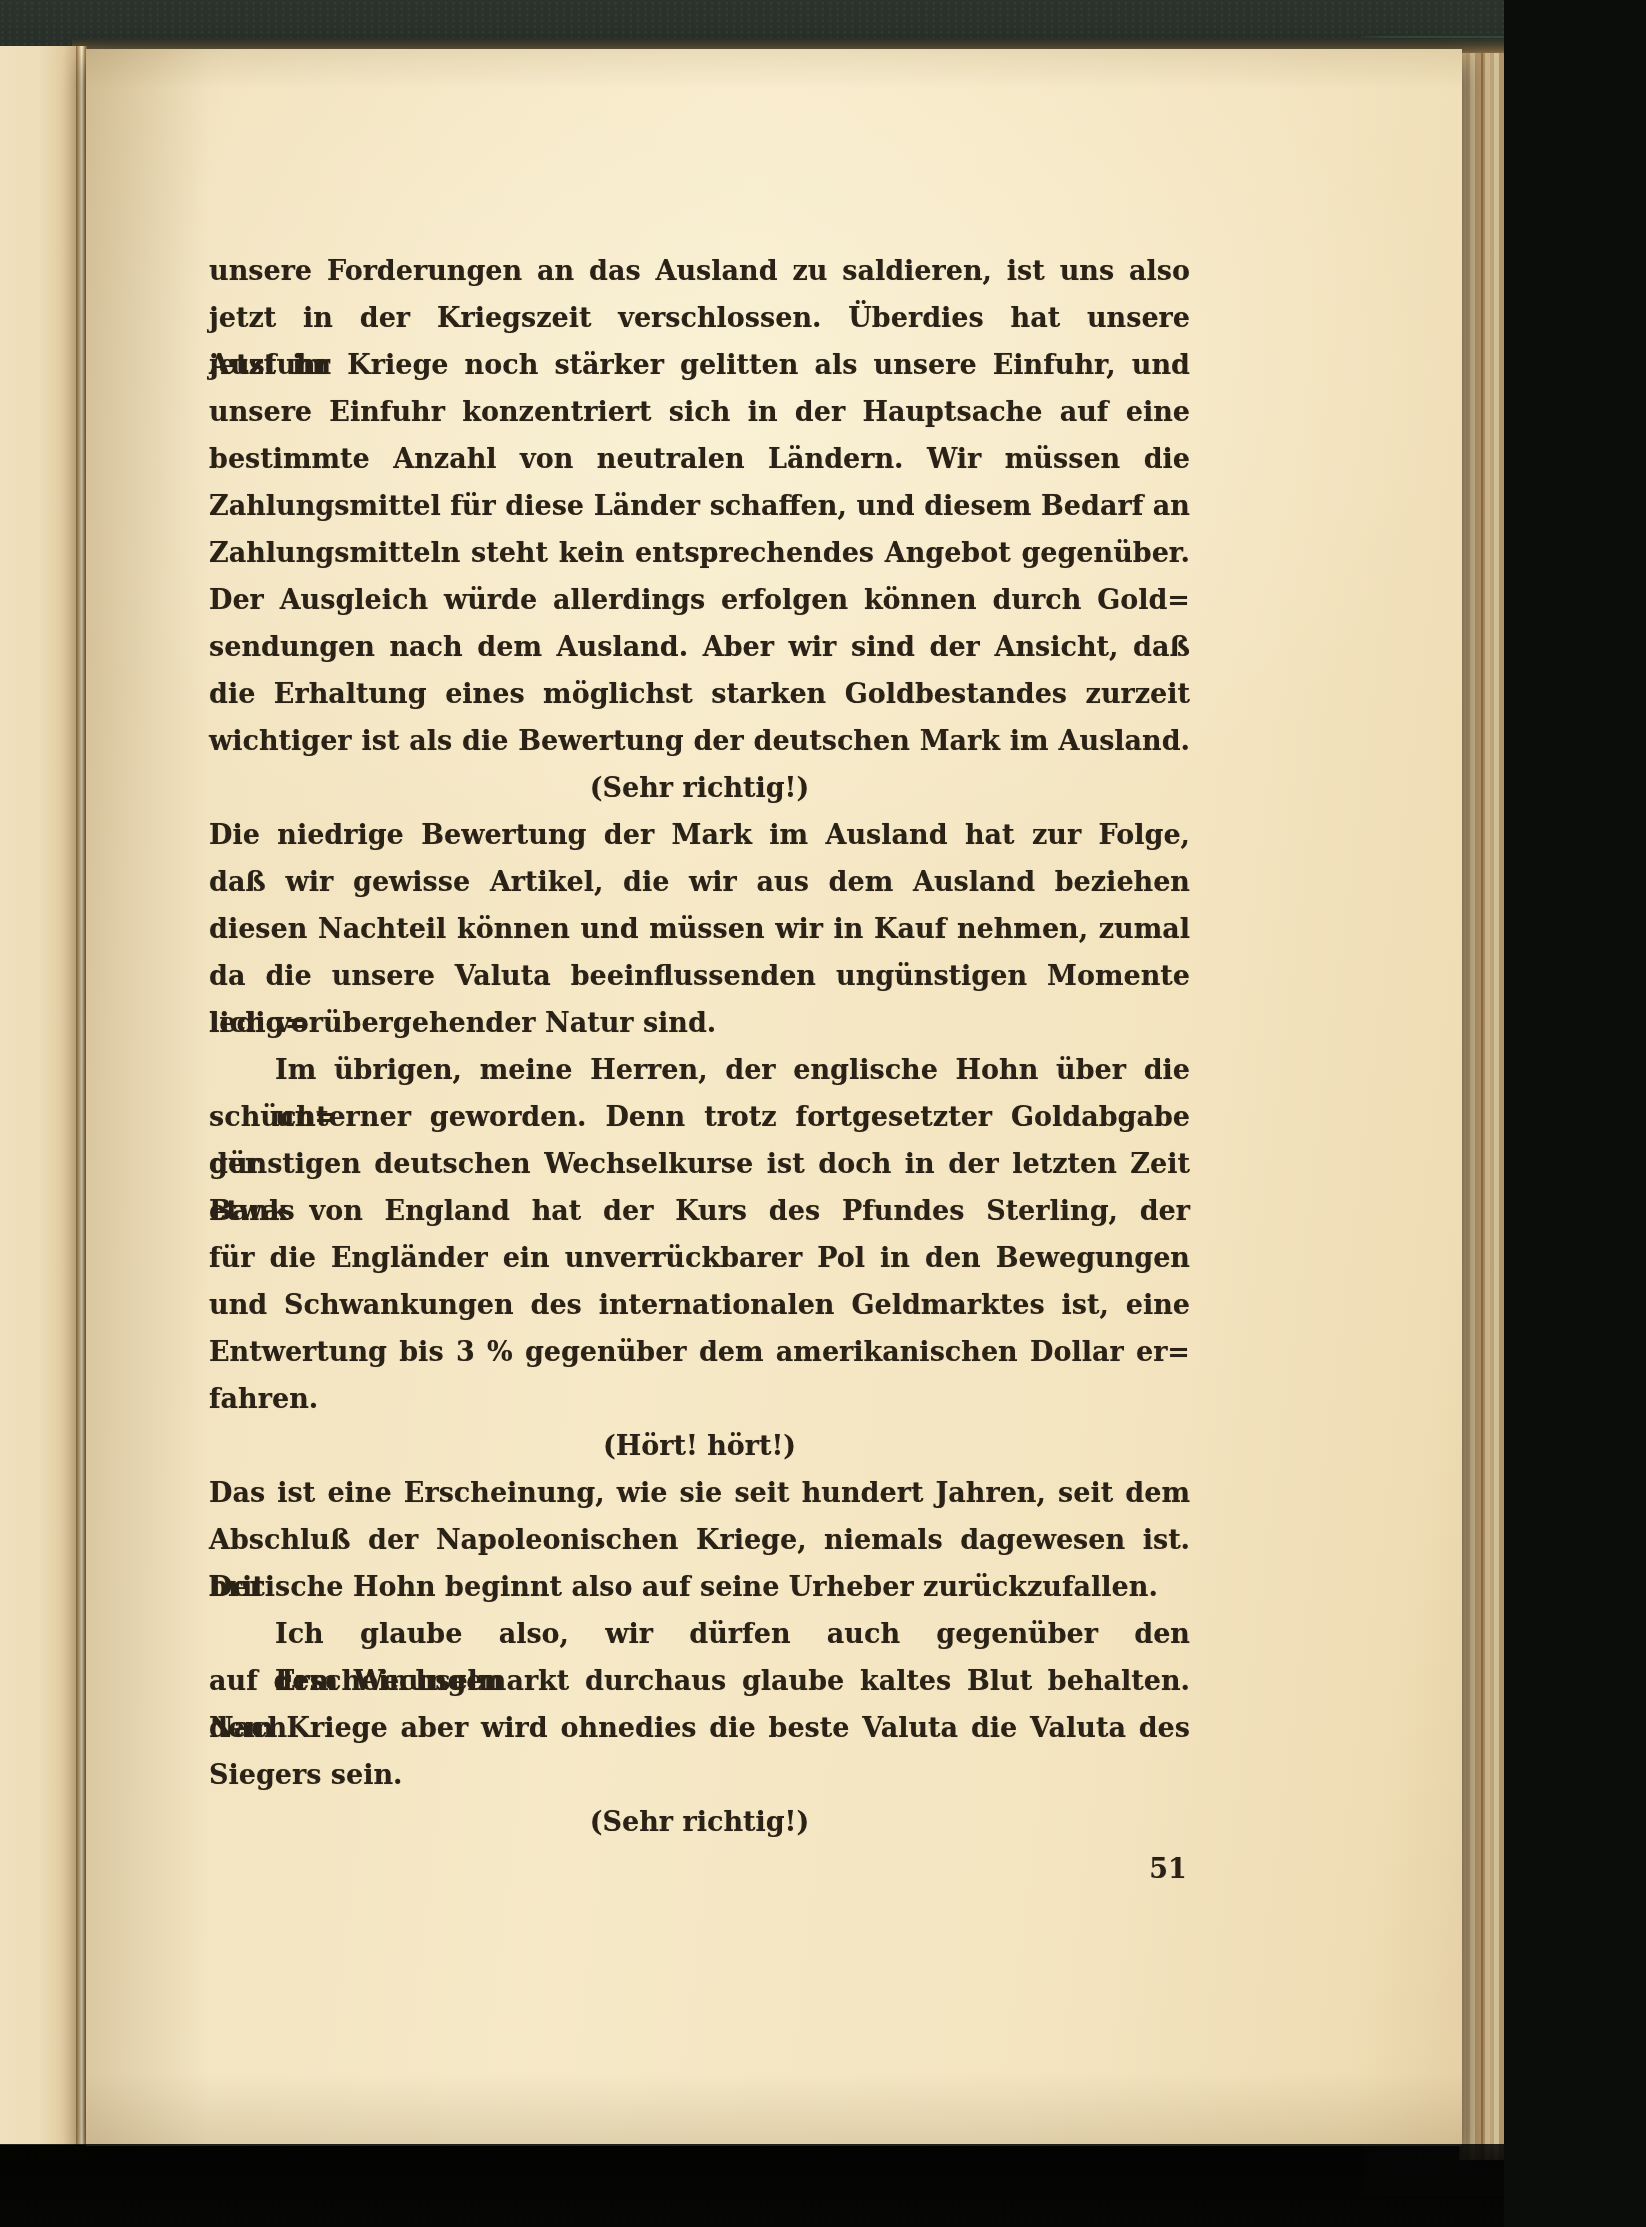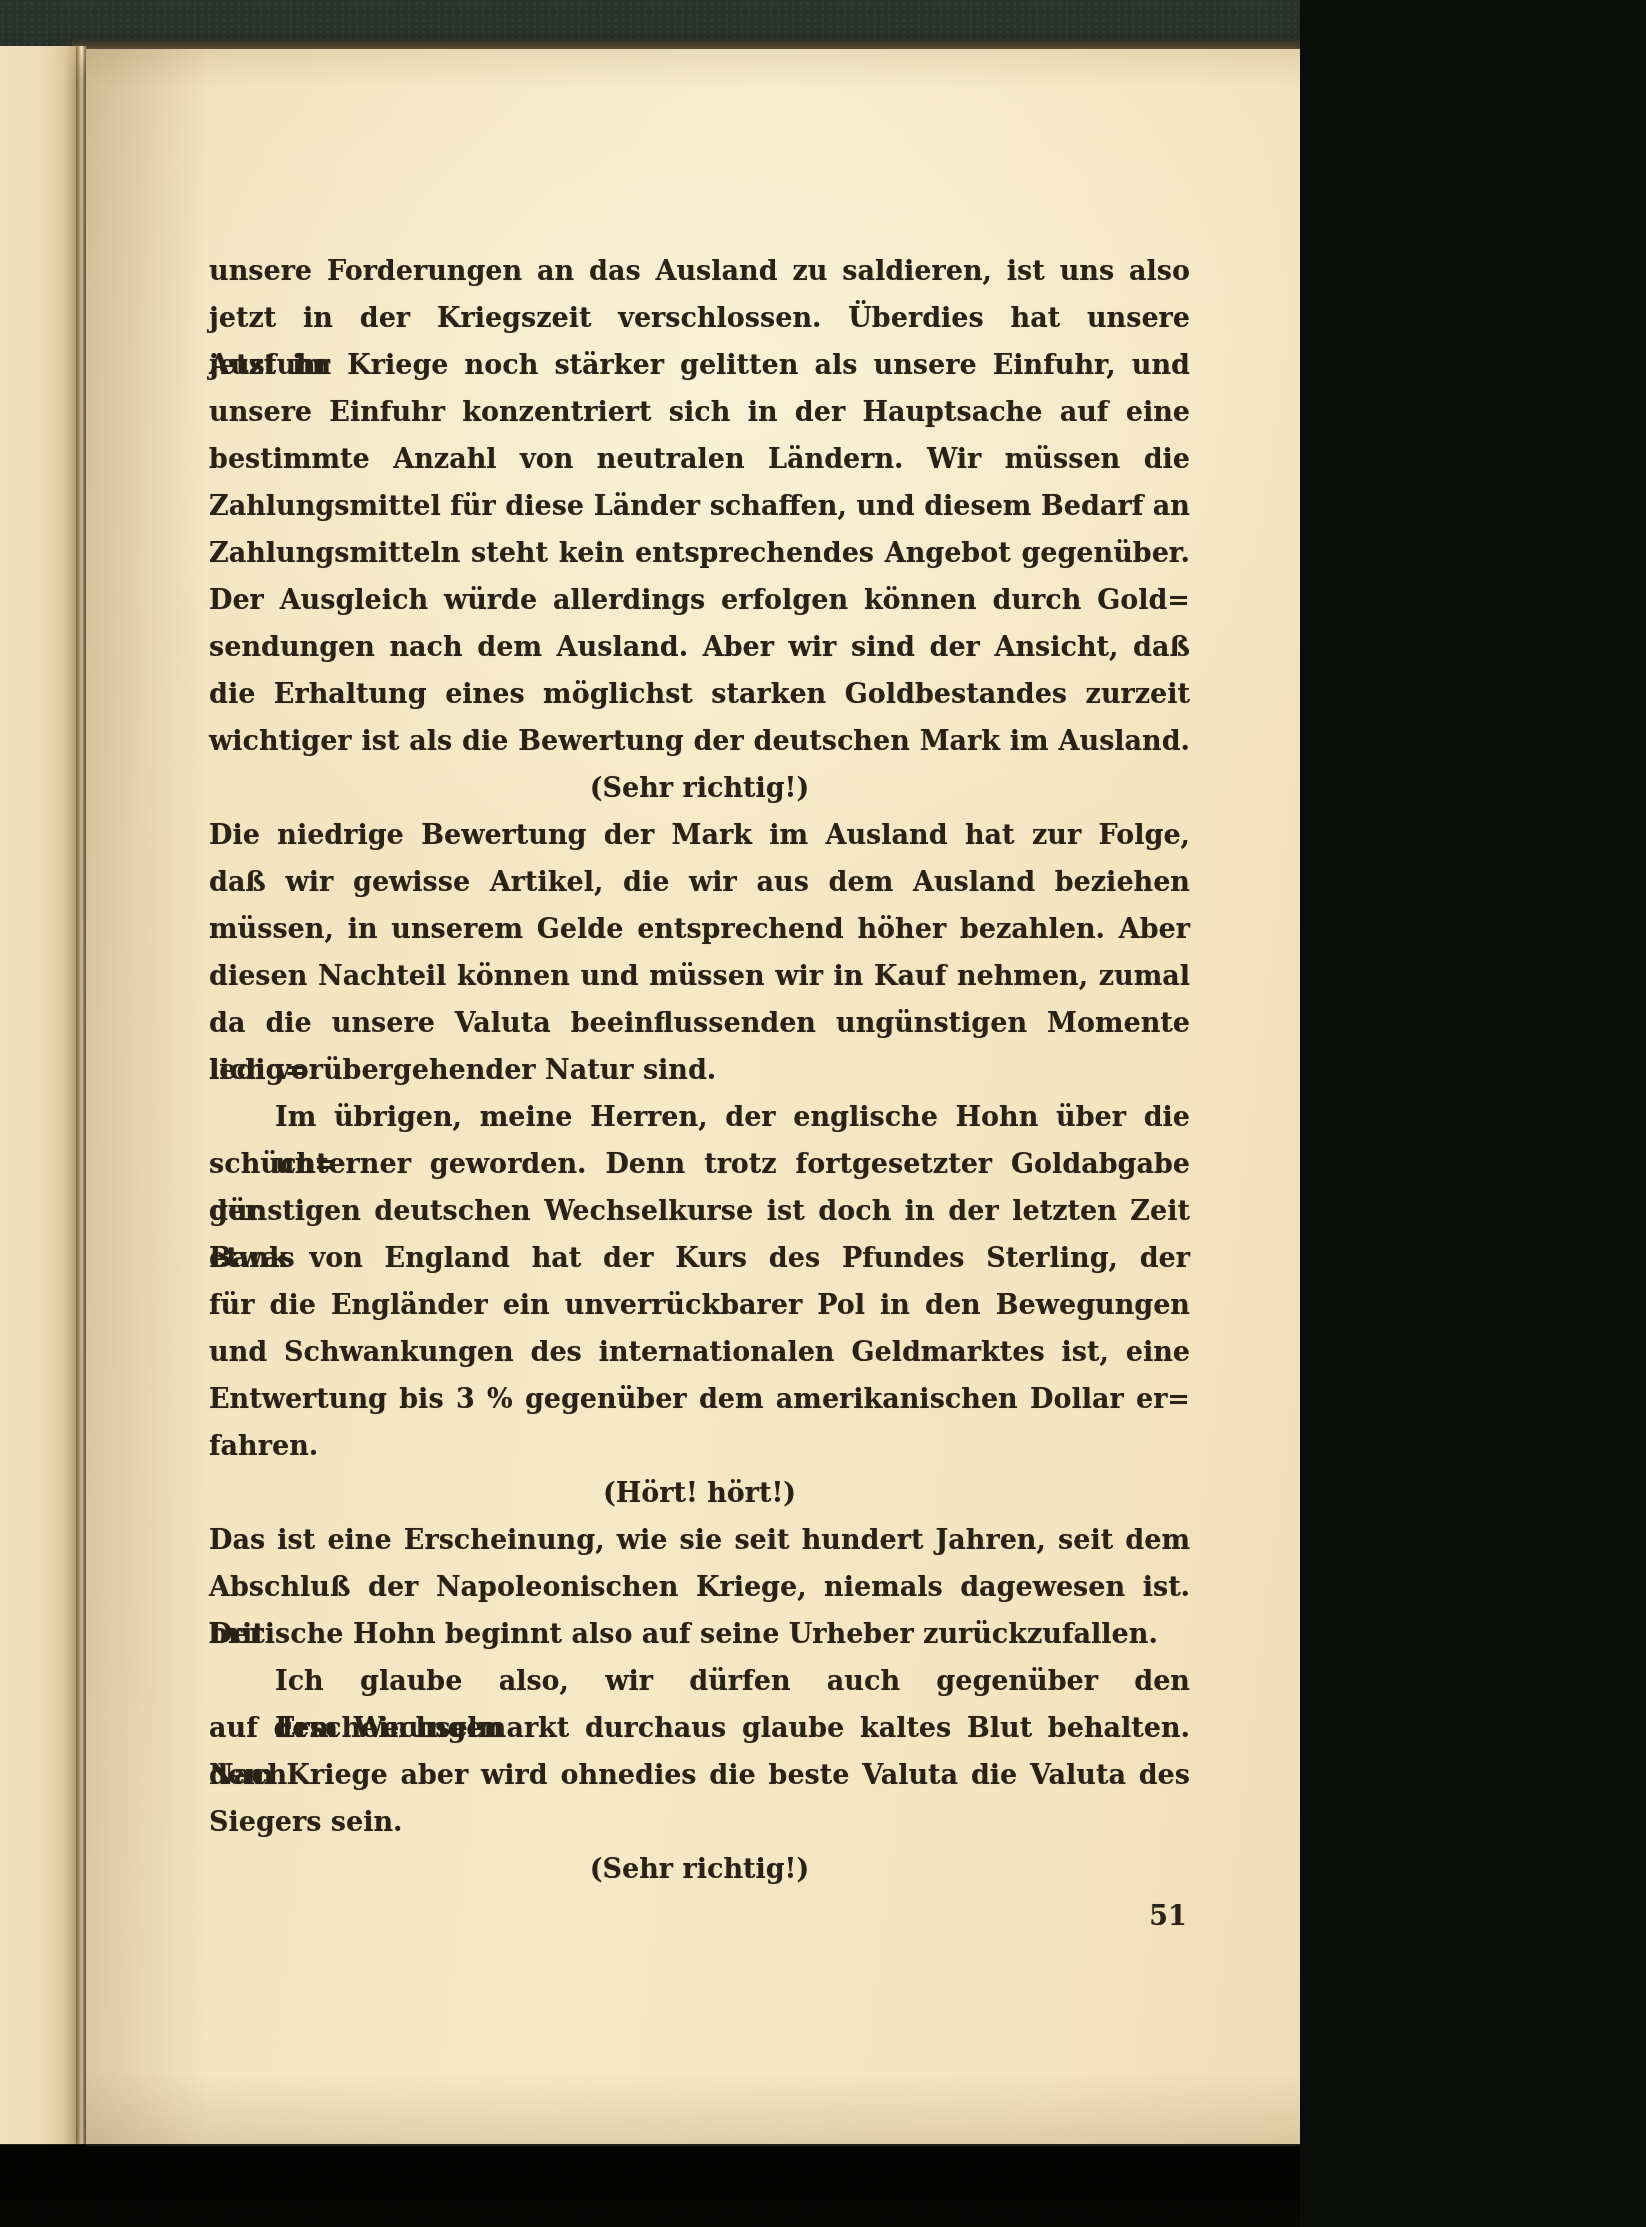--- a/index.html
+++ b/index.html
@@ -1,18 +1,18 @@
 <!DOCTYPE html>
 <html style="font-size:13px"><head>
 <meta charset="utf-8">
 <title>Book page scan</title>
 <style>
   html,body{margin:0;padding:0;background:#0b0d0a;}
   .scan{
-    position:relative;width:1300px;height:2227px;overflow:hidden;
+    position:relative;width:1504px;height:2227px;overflow:hidden;
     font-family:"DejaVu Serif","Liberation Serif",serif;
   }
   
   .bg{
     position:absolute;inset:0;
     background-image:
       radial-gradient(circle at 2.5px 3.3px, rgba(150,170,155,0.10) 0 0.8px, transparent 1.6px),
       linear-gradient(180deg,#2b332c 0%,#232b24 4%,#1d231d 25%,#181d17 60%,#111510 82%,#090b08 95%,#060705 100%);
     background-size:7.4px 5.8px,100% 100%;
   }
@@ -106,21 +106,20 @@
     <div class="ln j">bestimmte Anzahl von neutralen Ländern. Wir müssen die</div>
     <div class="ln j">Zahlungsmittel für diese Länder schaffen, und diesem Bedarf an</div>
     <div class="ln j">Zahlungsmitteln steht kein entsprechendes Angebot gegenüber.</div>
     <div class="ln j">Der Ausgleich würde allerdings erfolgen können durch Gold=</div>
     <div class="ln j">sendungen nach dem Ausland. Aber wir sind der Ansicht, daß</div>
     <div class="ln j">die Erhaltung eines möglichst starken Goldbestandes zurzeit</div>
     <div class="ln j">wichtiger ist als die Bewertung der deutschen Mark im Ausland.</div>
     <div class="ln c">(Sehr richtig!)</div>
     <div class="ln j">Die niedrige Bewertung der Mark im Ausland hat zur Folge,</div>
     <div class="ln j">daß wir gewisse Artikel, die wir aus dem Ausland beziehen</div>
-    <div class="ln j">müssen, in unserem Gelde entsprechend höher bezahlen. Aber</div>
     <div class="ln j">diesen Nachteil können und müssen wir in Kauf nehmen, zumal</div>
     <div class="ln j">da die unsere Valuta beeinflussenden ungünstigen Momente ledig=</div>
     <div class="ln l">lich vorübergehender Natur sind.</div>
     <div class="ln j ind">Im übrigen, meine Herren, der englische Hohn über die un=</div>
     <div class="ln j">schüchterner geworden. Denn trotz fortgesetzter Goldabgabe der</div>
     <div class="ln j">günstigen deutschen Wechselkurse ist doch in der letzten Zeit etwas</div>
     <div class="ln j">Bank von England hat der Kurs des Pfundes Sterling, der</div>
     <div class="ln j">für die Engländer ein unverrückbarer Pol in den Bewegungen</div>
     <div class="ln j">und Schwankungen des internationalen Geldmarktes ist, eine</div>
     <div class="ln j">Entwertung bis 3 % gegenüber dem amerikanischen Dollar er=</div>

